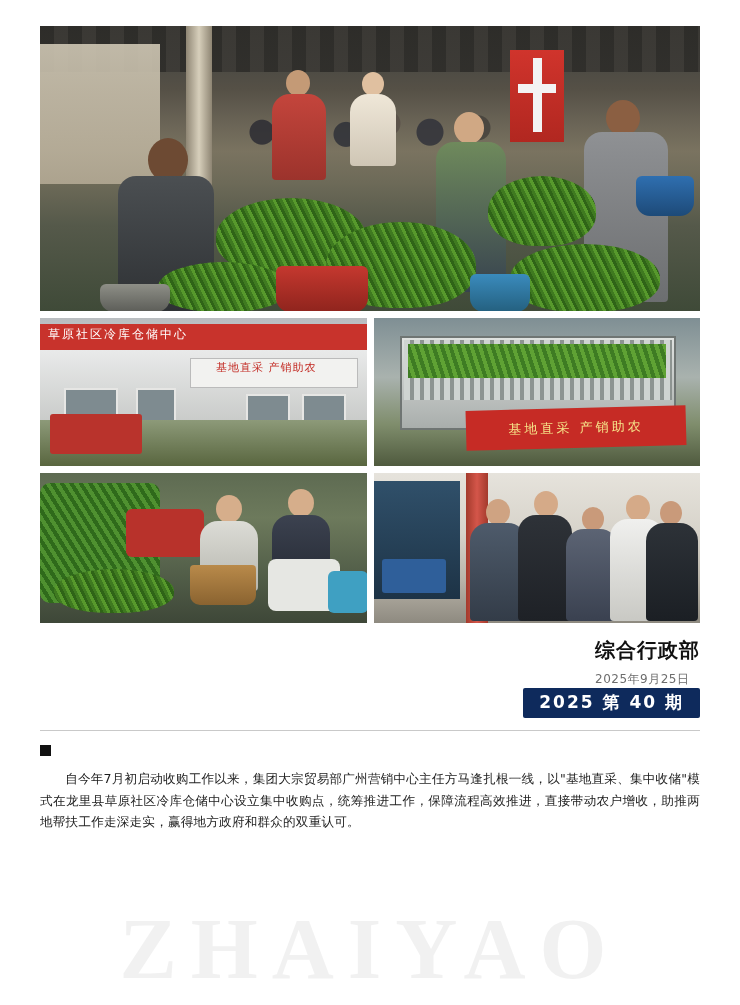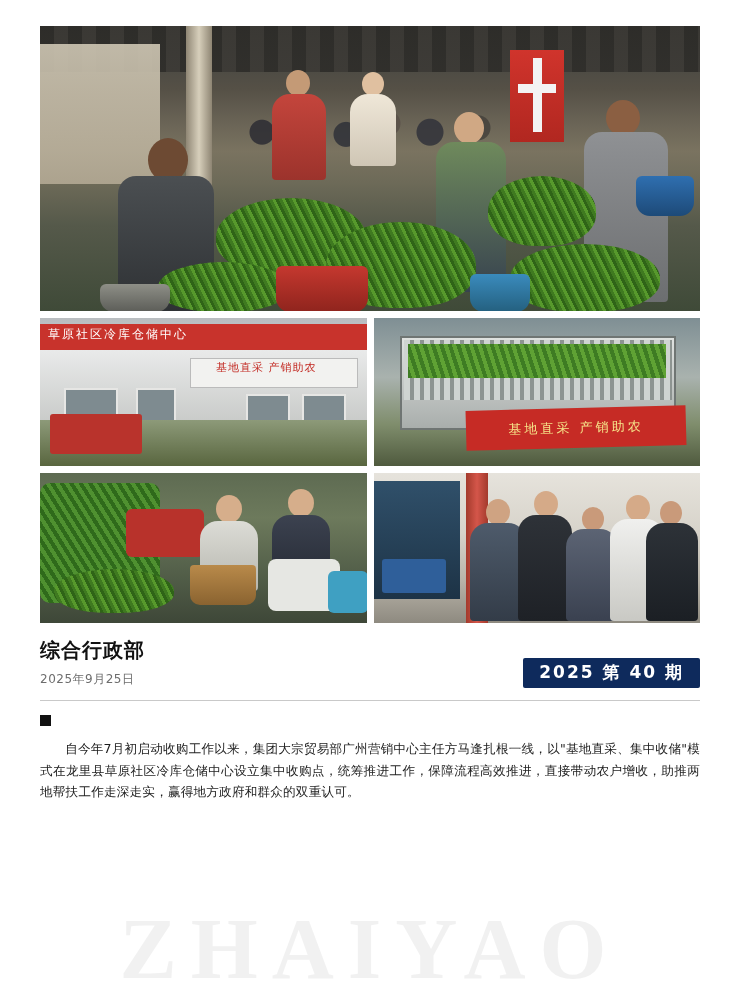--- a/index.html
+++ b/index.html
@@ -164,20 +164,21 @@
   .mg-pillar { position:absolute; top:0; left:92px; width:22px; height:150px; background:linear-gradient(90deg,#a33a2c,#d4564a,#a33a2c); }
   .mg-door { position:absolute; top:8px; left:0; width:86px; height:118px; background:linear-gradient(180deg,#30506a,#1d3346); }
   .mg-crate { position:absolute; bottom:30px; left:8px; width:64px; height:34px; background:#2f5f9a; border-radius:3px; }
 
   
   .meta {
     display: flex;
     align-items: flex-end;
     justify-content: space-between;
     margin-top: 14px;
+    flex-direction: column;
   }
   .meta-left { }
   .dept {
     font-size: 20px;
     font-weight: 700;
     letter-spacing: 1px;
     color: #111;
     font-family: "DejaVu Sans", sans-serif;
   }
   .date {

